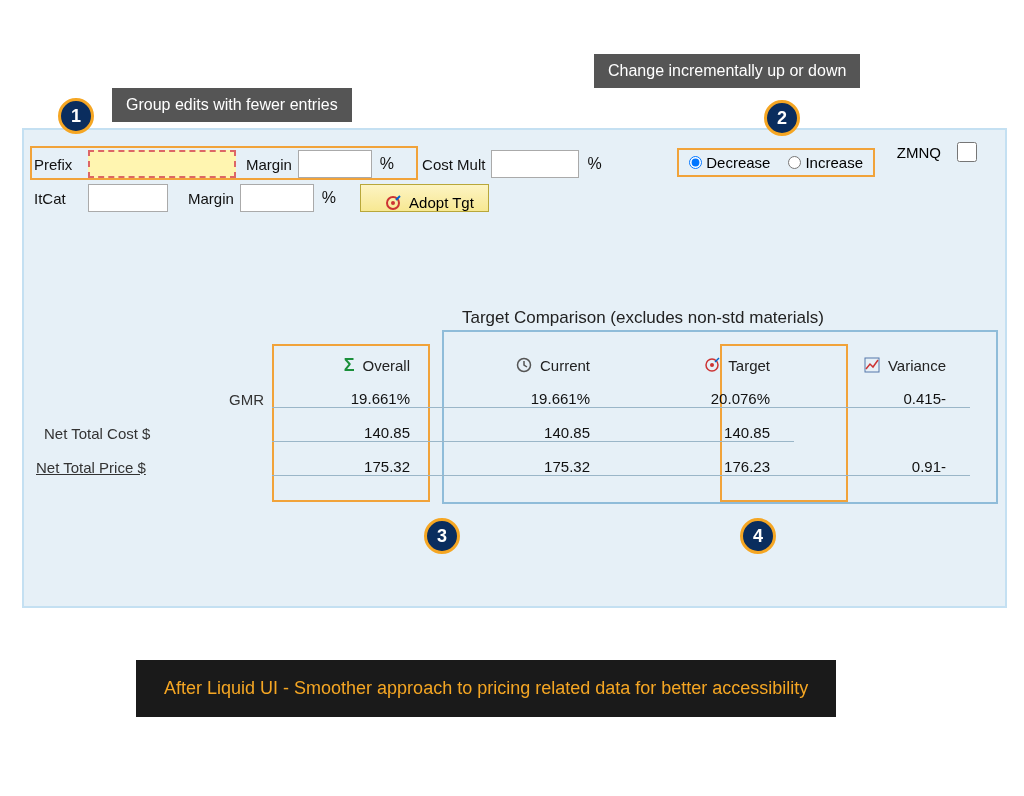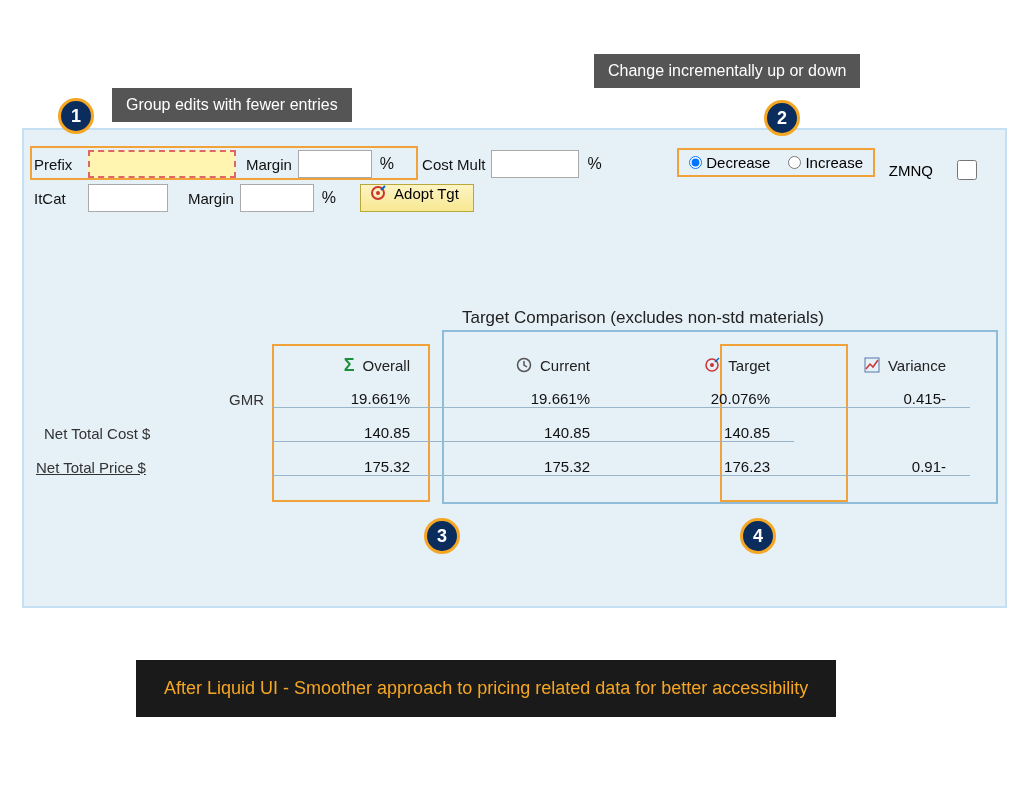--- a/index.html
+++ b/index.html
@@ -72,24 +72,24 @@
   }
   .inp.yellow {
     background: #fff5b0;
     border: 2px dashed #d66;
   }
   .pct { margin-left:2px; }
   .adopt-btn {
     background: linear-gradient(#fdf4c3,#f7e892);
     border: 1px solid #b8a73a;
     height: 28px;
-    padding: 0 14px 0 9px;
+    padding: 0 14px 0 24px;
     font-size: 15px;
     display: inline-flex;
-    align-items: flex-start;
+    align-items: flex-end;
     gap: 8px;
     cursor: pointer;
   }
   .adopt-icon {
     width: 16px; height:16px;
     display:inline-block;
   }
   .radio-group {
     position: absolute;
     top: 18px;
@@ -99,24 +99,24 @@
     display: flex;
     gap: 18px;
     align-items: center;
     font-size: 15px;
     background: #e6f0f7;
     margin-left: 11px;
   }
   .radio-group label { display:flex; align-items:center; gap:4px; cursor:pointer; }
   .zmnq {
     position: absolute;
-    top: 30px;
+    top: 12px;
     right: 28px;
     font-size: 15px;
-    display:flex; align-items:center; gap:24px;
+    display:flex; align-items:center; gap:16px;
   }
   .highlight-box {
     position: absolute;
     border: 2px solid #f1a33a;
     pointer-events: none;
   }
   .hl-row1 { top: 16px; left: 6px; width: 388px; height: 34px; }
   .target-title {
     position: absolute;
     top: 178px;

